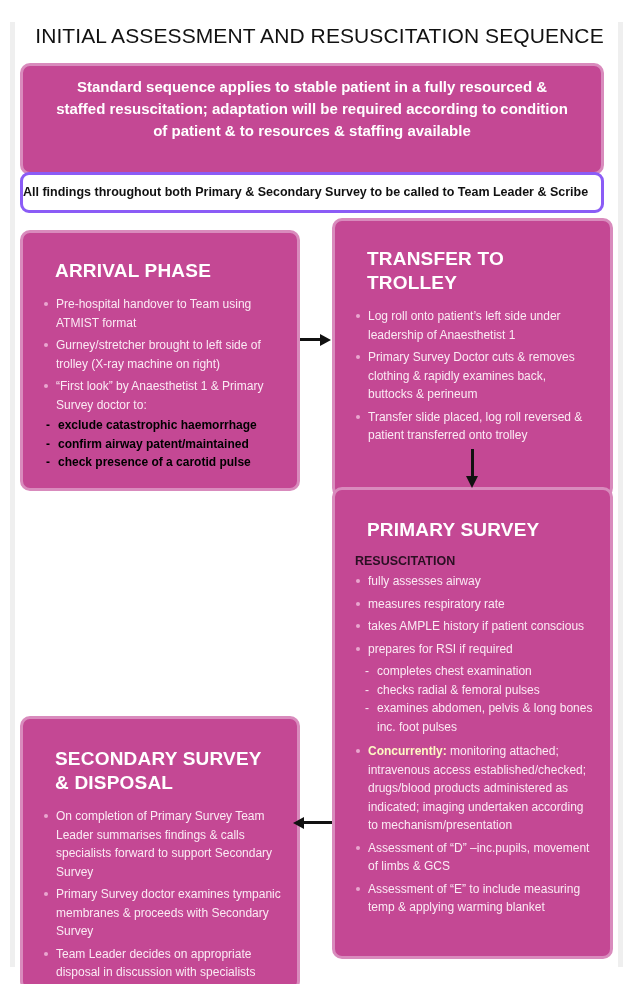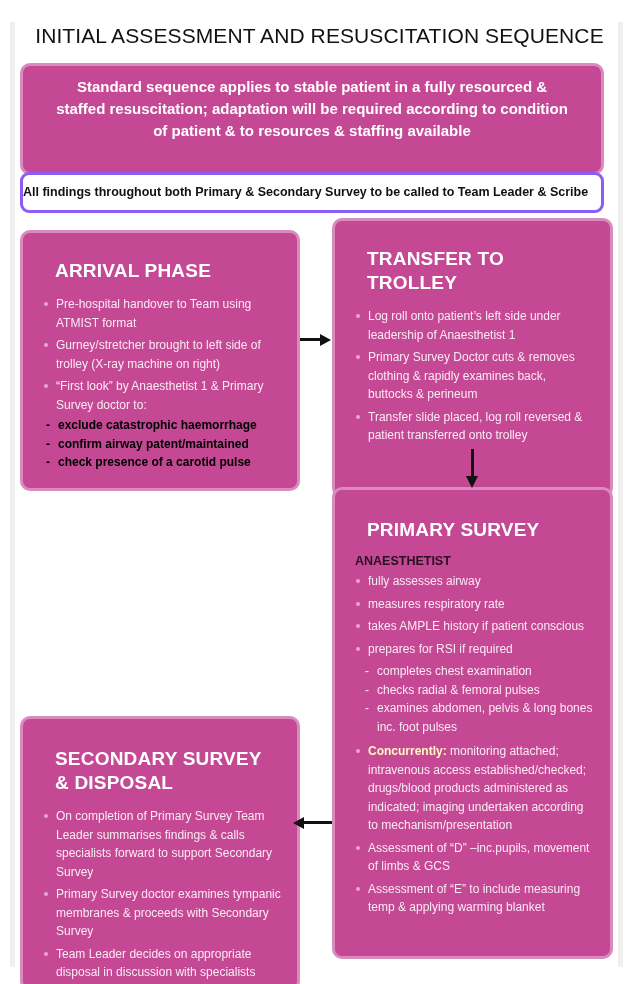--- a/index.html
+++ b/index.html
@@ -75,21 +75,21 @@
   <h2>TRANSFER TO TROLLEY</h2>
   <ul class="bul">
     <li>Log roll onto patient’s left side under leadership of Anaesthetist 1</li>
     <li>Primary Survey Doctor cuts &amp; removes clothing &amp; rapidly examines back, buttocks &amp; perineum</li>
     <li>Transfer slide placed, log roll reversed &amp; patient transferred onto trolley</li>
   </ul>
 </div>
 
 <div class="box primary">
   <h2>PRIMARY SURVEY</h2>
-  <h3>ANAESTHETIST</h3>
+  <h3>RESUSCITATION</h3>
   <ul class="bul" style="margin-top:2px">
     <li>fully assesses airway</li>
     <li>measures respiratory rate</li>
     <li>takes AMPLE history if patient conscious</li>
     <li>prepares for RSI if required</li>
   </ul>
   <ul class="dash">
     <li>completes chest examination</li>
     <li>checks radial &amp; femoral pulses</li>
     <li>examines abdomen, pelvis &amp; long bones inc. foot pulses</li>

